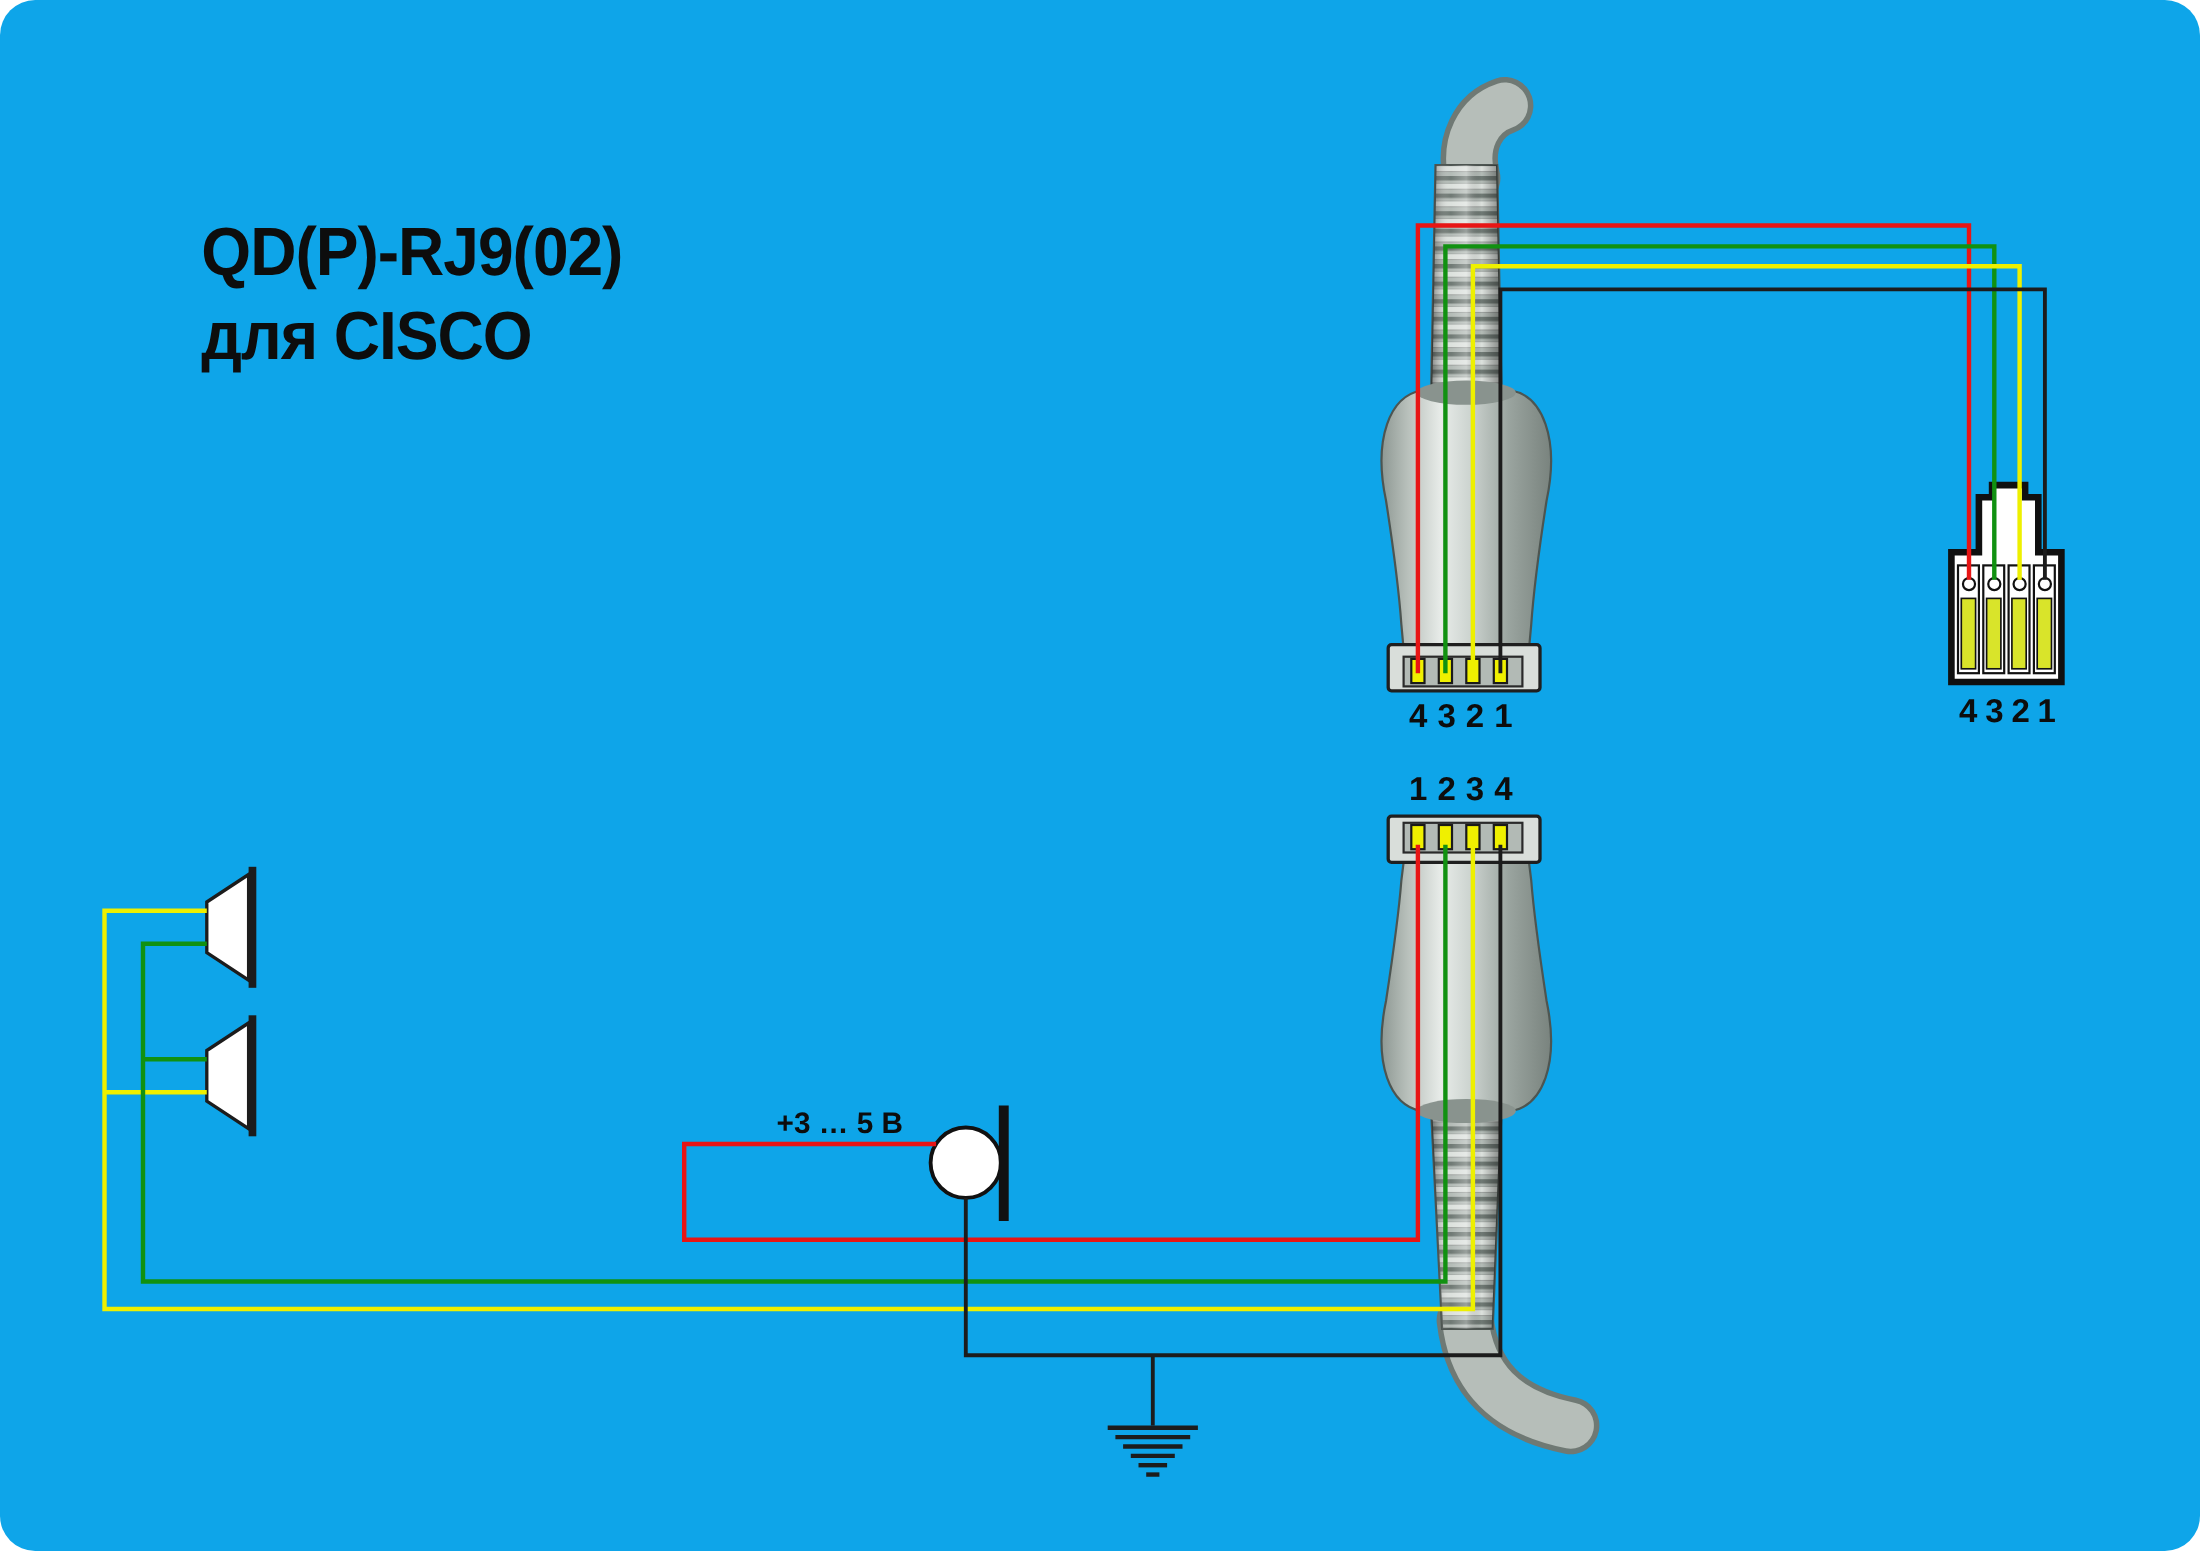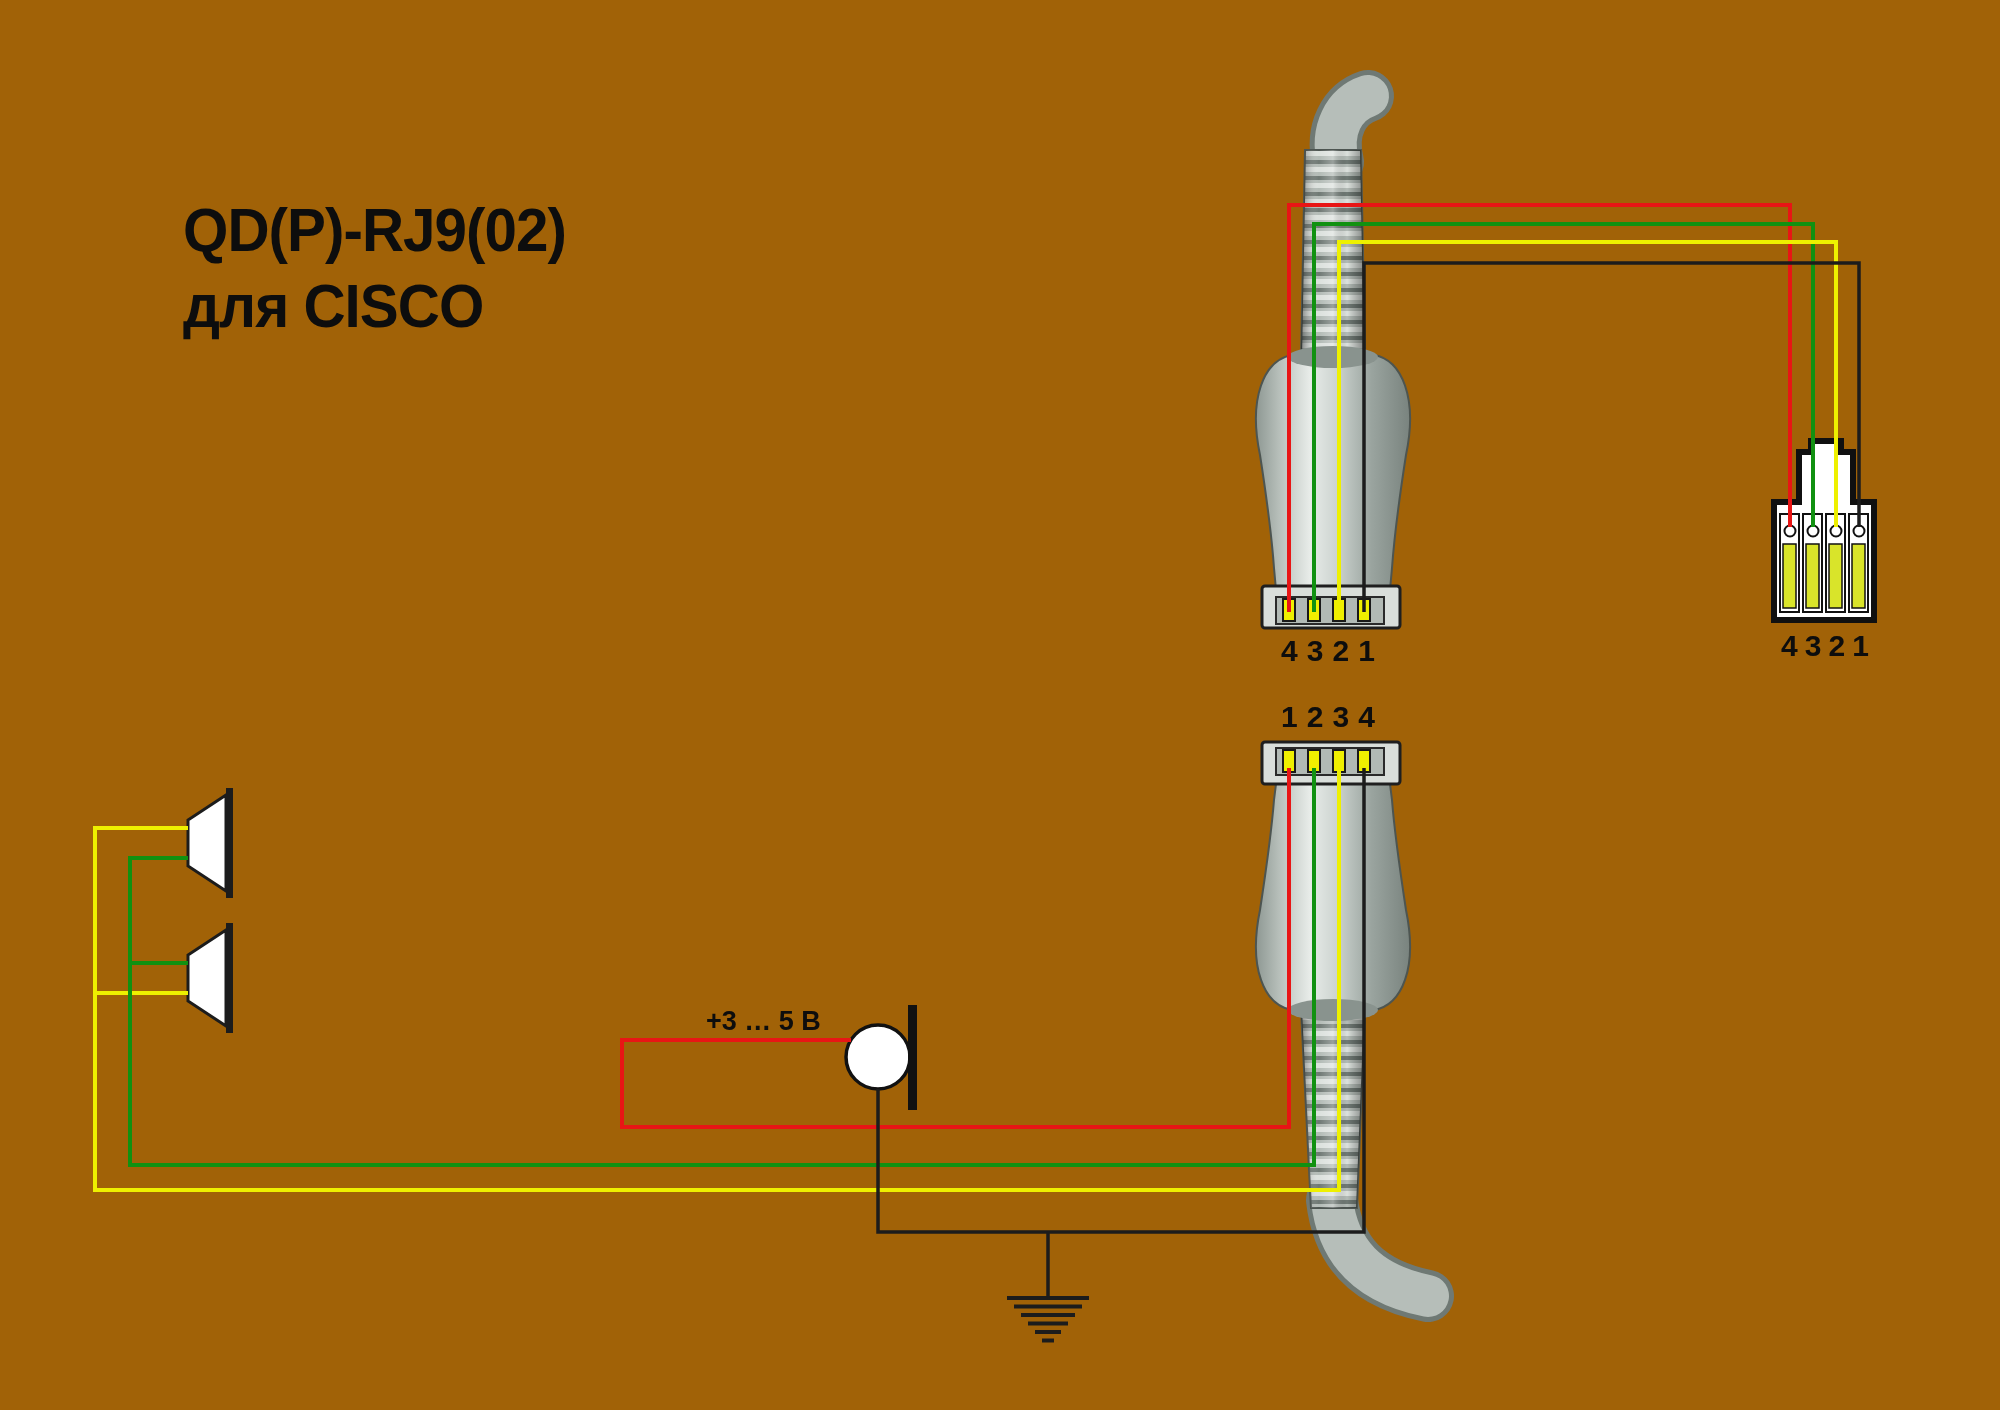--- a/index.html
+++ b/index.html
@@ -1,21 +1,22 @@
 <!DOCTYPE html>
 <html><head>
 <meta charset="utf-8">
 <style>
   html,body{margin:0;padding:0;background:#ffffff;}
   .canvas{
     position:relative;
     width:2000px;height:1410px;
-    background:#a16207;
+    background:#0ea5e9;
     font-family:"Liberation Sans",sans-serif;
     overflow:hidden;
+    border-radius:32px;
   }
   .diagram-svg{position:absolute;left:0;top:0;}
   .title{
     position:absolute;left:183px;top:192px;
     font-weight:bold;color:#0d0d0d;
     font-size:62px;line-height:1.22;letter-spacing:-1px;
     transform:scaleX(.94);transform-origin:left top;
     white-space:nowrap;
   }
   text{

